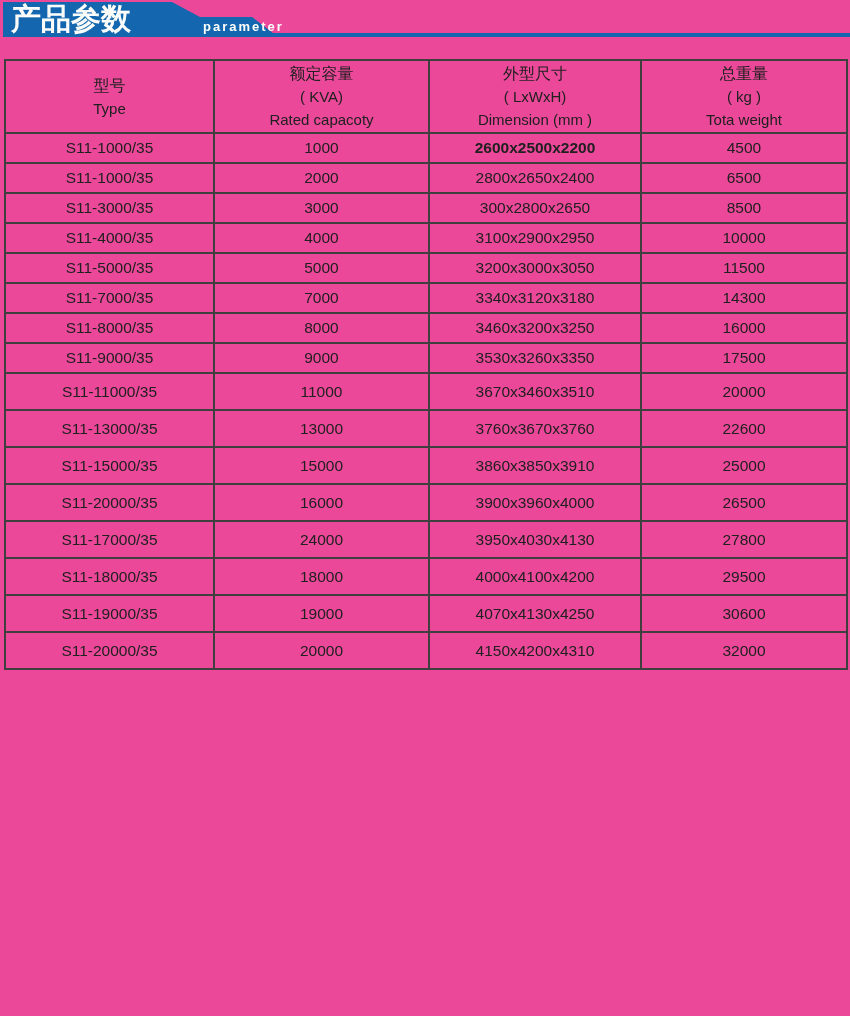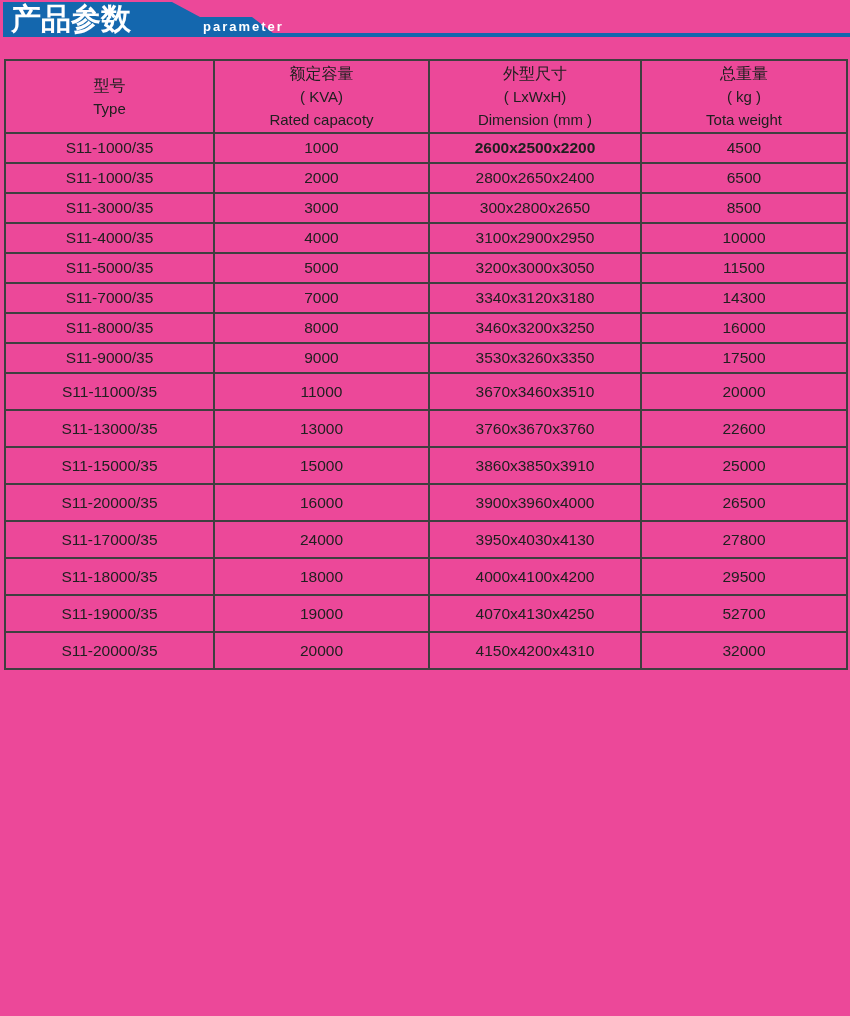--- a/index.html
+++ b/index.html
@@ -215,21 +215,21 @@
           <tr class="short">
             <td>S11-18000/35</td>
             <td>18000</td>
             <td>4000x4100x4200</td>
             <td>29500</td>
           </tr>
           <tr class="short">
             <td>S11-19000/35</td>
             <td>19000</td>
             <td>4070x4130x4250</td>
-            <td>52700</td>
+            <td>30600</td>
           </tr>
           <tr class="short">
             <td>S11-20000/35</td>
             <td>20000</td>
             <td>4150x4200x4310</td>
             <td>32000</td>
           </tr>
         </tbody>
     </table>
   </div>

